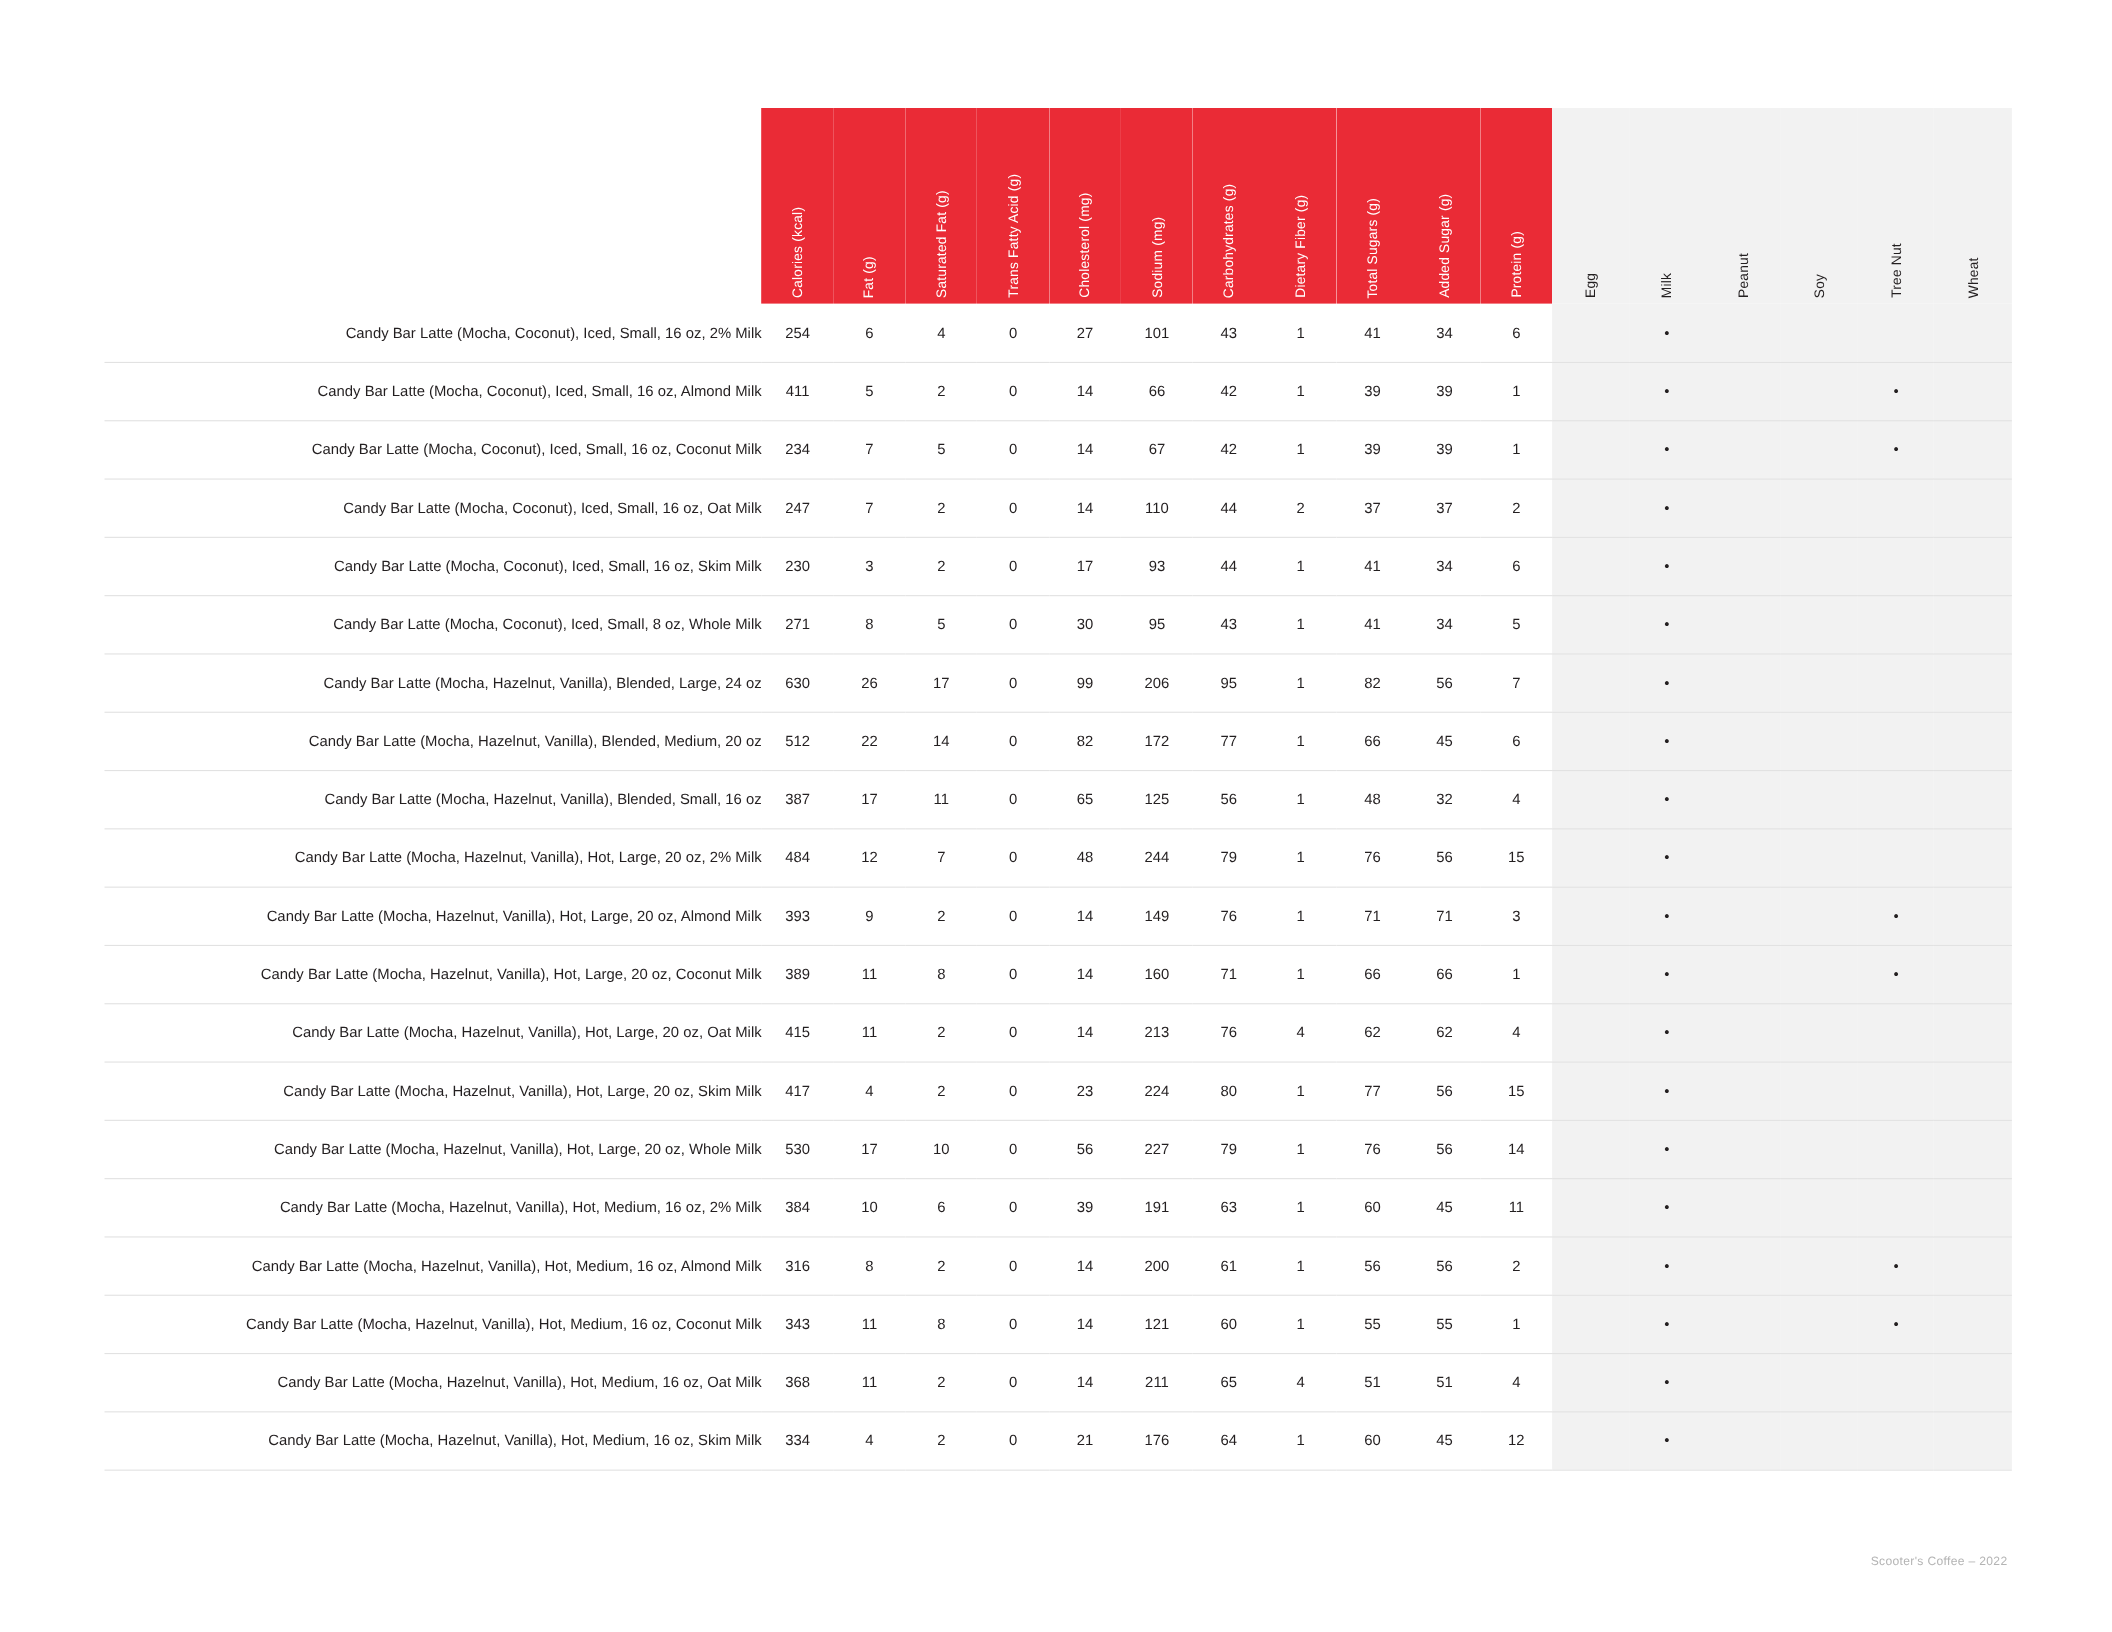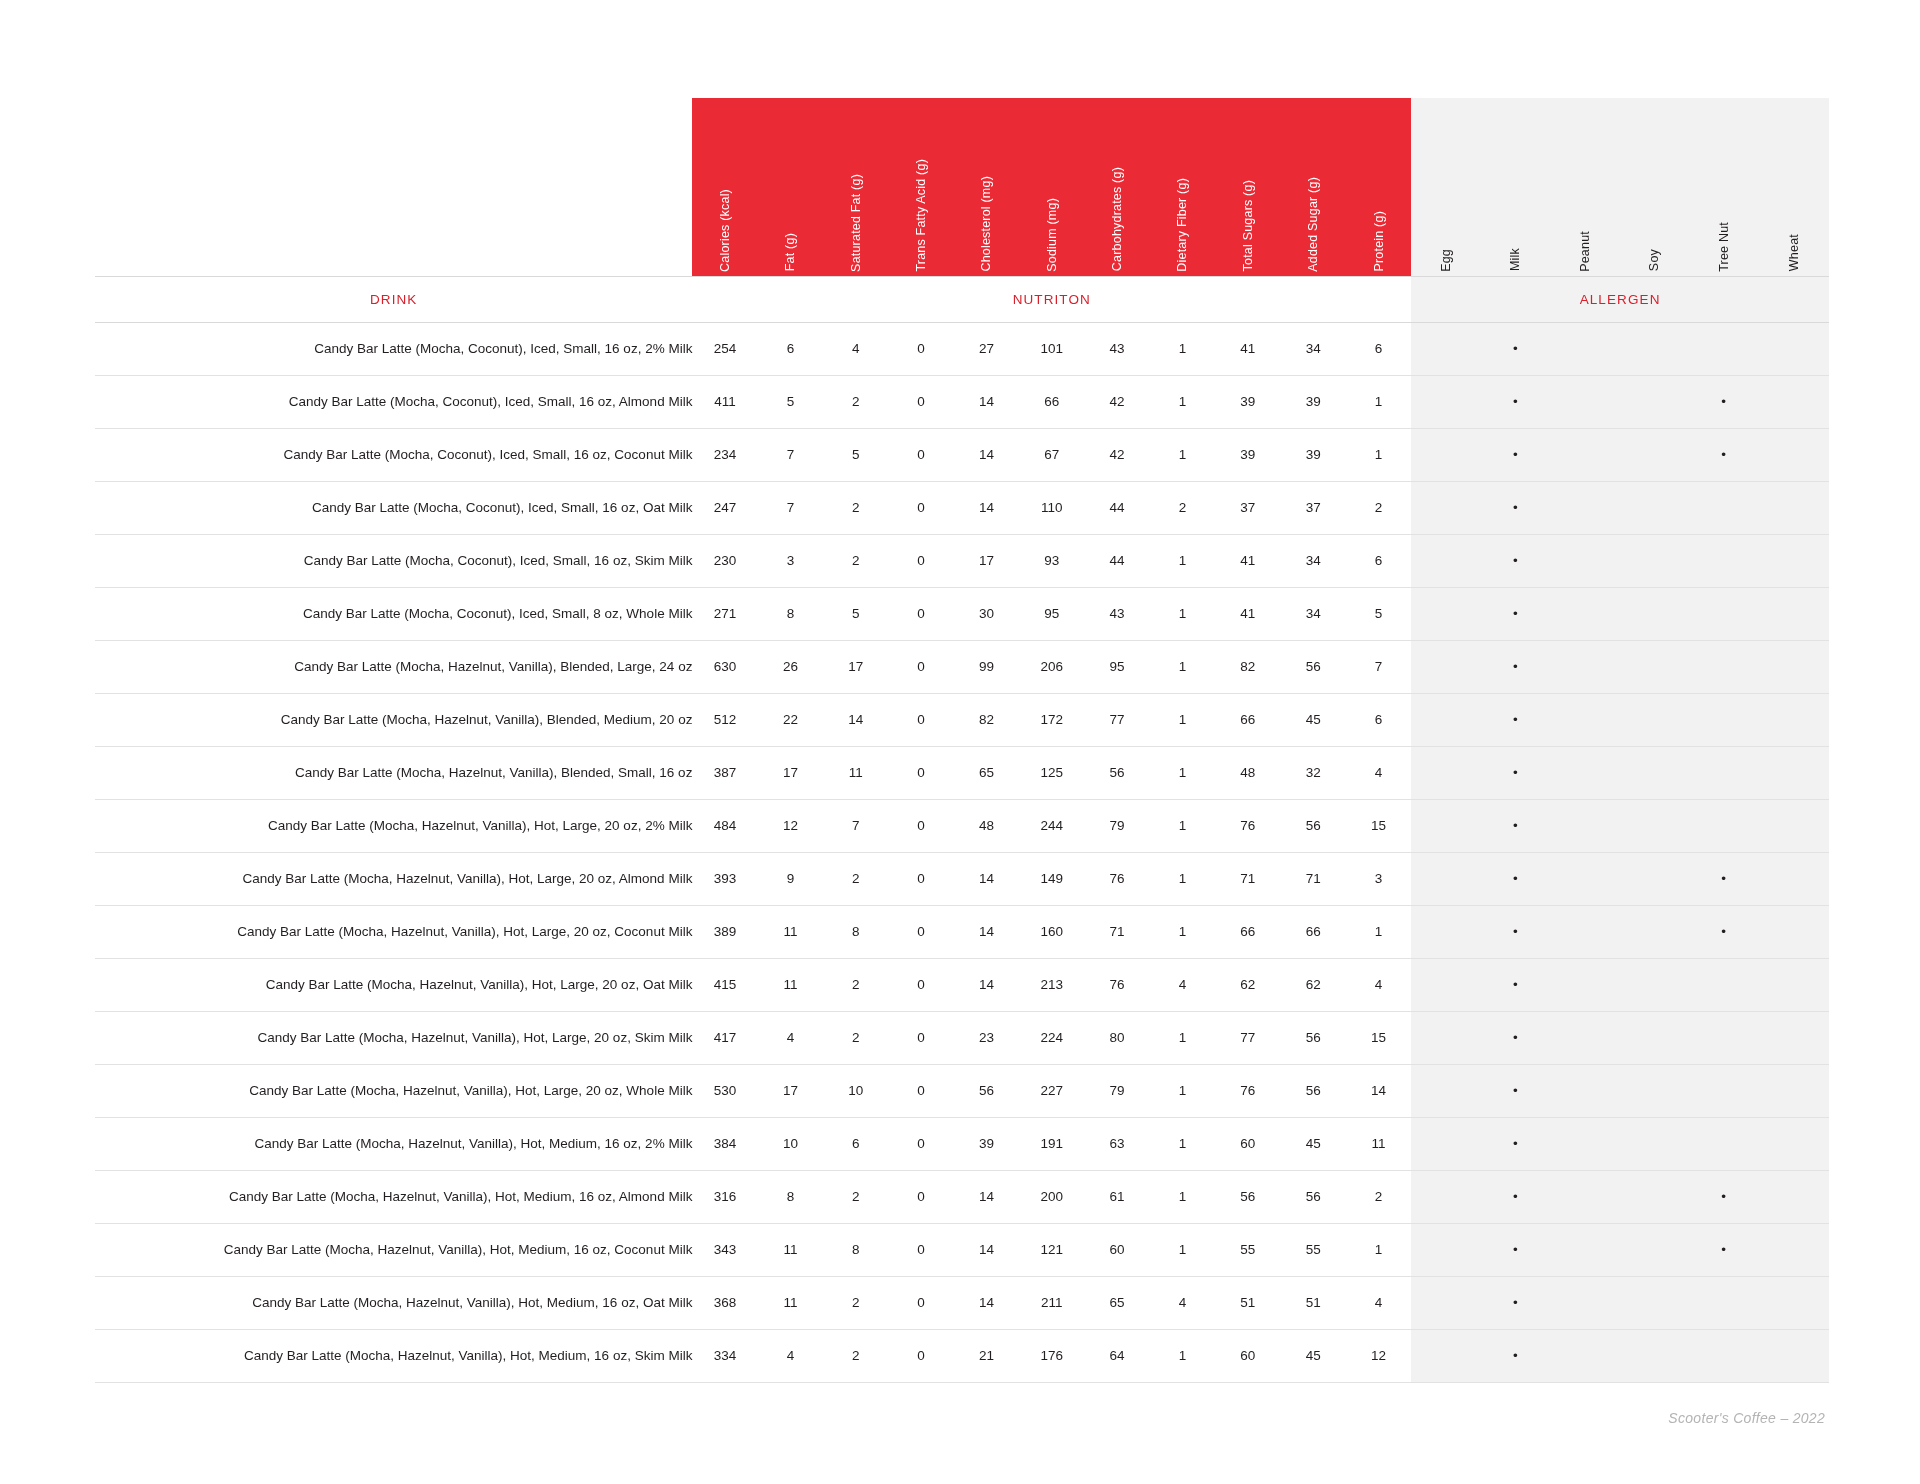--- a/index.html
+++ b/index.html
@@ -141,24 +141,23 @@
     background: #f2f2f2;
     font-size: 18px;
     line-height: 1;
     color: #231f20;
   }
 
   
   .footer {
     position: absolute;
     right: 95px; bottom: 58px;
-    font-size: 14px;
+    font-size: 11px;
     color: #b4b4b4;
     letter-spacing: .3px;
-    font-style: italic;
   }
 </style>
 </head>
 <body>
 
 <div class="page">
 
   <div class="logo-wrap">
     <div class="logo">
       <div class="logo-ellipse-outer"></div>
@@ -210,25 +209,20 @@
         <td class="vhead red"><span class="vtext">Added Sugar (g)</span></td>
         <td class="vhead red"><span class="vtext">Protein (g)</span></td>
         <td class="vhead grey"><span class="vtext">Egg</span></td>
         <td class="vhead grey"><span class="vtext">Milk</span></td>
         <td class="vhead grey"><span class="vtext">Peanut</span></td>
         <td class="vhead grey"><span class="vtext">Soy</span></td>
         <td class="vhead grey"><span class="vtext">Tree Nut</span></td>
         <td class="vhead grey"><span class="vtext">Wheat</span></td>
       </tr>
 
-      <tr>
-        <td class="sec drink">DRINK</td>
-        <td class="sec" colspan="11">NUTRITON</td>
-        <td class="sec grey" colspan="6">ALLERGEN</td>
-      </tr>
 
       </tbody>
         <tbody>
       <tr class="data">
         <td class="drinkname">Candy Bar Latte (Mocha, Coconut), Iced, Small, 16 oz, 2% Milk</td>
         <td class="num">254</td>
         <td class="num">6</td>
         <td class="num">4</td>
         <td class="num">0</td>
         <td class="num">27</td>

